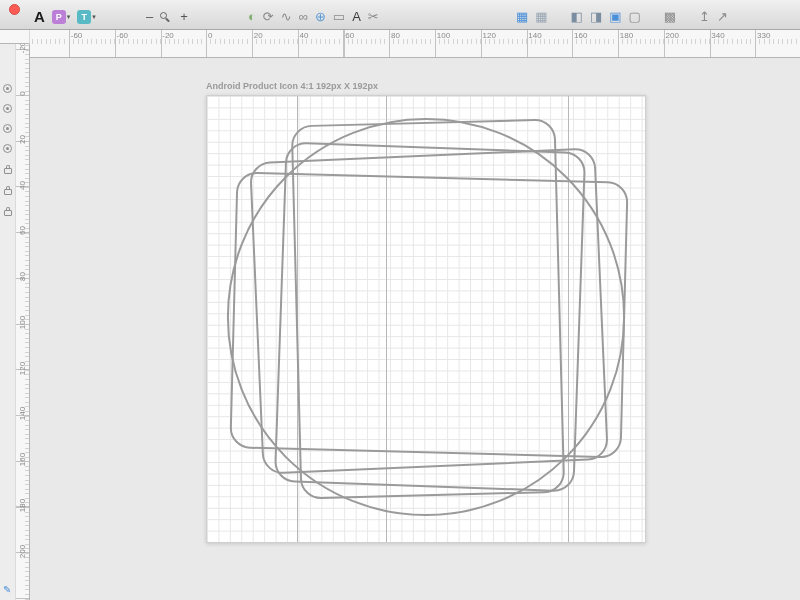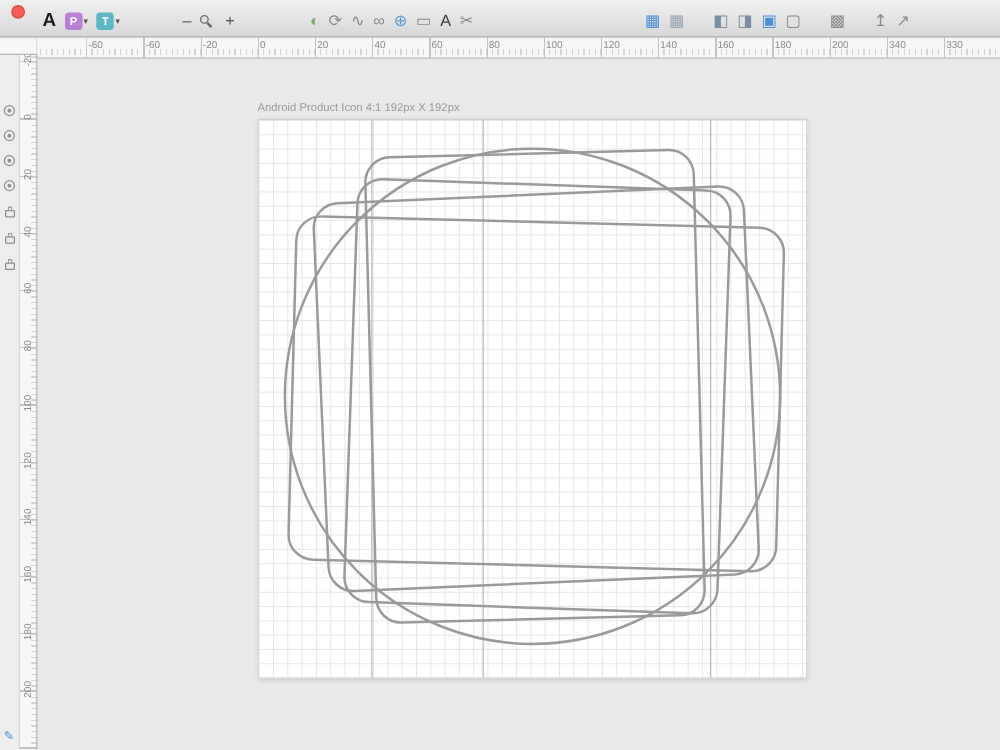--- a/index.html
+++ b/index.html
@@ -25,21 +25,21 @@
   .caret{font-size:7px;color:#555;margin-left:1px;}
   .tb-btn{font-size:13px;color:#555;line-height:14px;}
   .magnifier{position:relative;width:13px;height:13px;display:inline-block;}
   .magnifier::before{content:'';position:absolute;left:0;top:1px;width:7px;height:7px;border:1.5px solid #666;border-radius:50%;box-sizing:border-box;}
   .magnifier::after{content:'';position:absolute;width:5px;height:2px;background:#666;transform:rotate(45deg);left:5px;top:8px;border-radius:1px;}
   .tb-icon{font-size:13px;line-height:16px;color:#777;}
   .tb-spacer{display:inline-block;width:9px;}
   
   .corner{position:absolute;left:0;top:30px;width:30px;height:14px;background:#f7f7f7;
     border-bottom:1px solid #b5b5b5;border-right:1px solid #d9d9d9;box-sizing:border-box;z-index:4;}
-  .h-ruler{position:absolute;left:30px;top:30px;width:770px;height:17px;background-color:#f7f7f7;
+  .h-ruler{position:absolute;left:30px;top:30px;width:770px;height:28px;background-color:#f7f7f7;
     border-bottom:1px solid #b5b5b5;box-sizing:border-box;overflow:hidden;z-index:4;
     background-image:
       repeating-linear-gradient(to right,#c2c2c2 0 1px,transparent 1px 45.75px),
       repeating-linear-gradient(to right,#d2d2d2 0 1px,transparent 1px 4.575px);
     background-position:38.75px 0,2.15px 9px;
     background-size:100% 100%,100% 5px;
     background-repeat:no-repeat;}
   .h-num{position:absolute;top:1px;font-size:8px;color:#8a8a8a;white-space:nowrap;}
   .v-ruler{position:absolute;left:16px;top:44px;width:14px;height:556px;background-color:#f7f7f7;
     border-right:1px solid #b5b5b5;box-sizing:border-box;overflow:hidden;z-index:4;
@@ -54,21 +54,21 @@
   .layer-strip{position:absolute;left:0;top:44px;width:16px;height:556px;background:#ededed;
     border-right:1px solid #dadada;box-sizing:border-box;display:flex;flex-direction:column;align-items:center;
     padding-top:40px;gap:11px;z-index:4;}
   .eye{width:9px;height:9px;border:1px solid #8f8f8f;border-radius:50%;position:relative;box-sizing:border-box;flex:none;}
   .eye::after{content:'';position:absolute;left:2px;top:2px;width:3px;height:3px;border-radius:50%;background:#8f8f8f;}
   .lock{width:8px;height:6px;border:1px solid #8f8f8f;border-radius:1px;position:relative;box-sizing:border-box;flex:none;margin-top:4px;}
   .lock::before{content:'';position:absolute;left:1px;top:-4px;width:4px;height:4px;border:1px solid #8f8f8f;border-bottom:none;
     border-radius:2px 2px 0 0;box-sizing:border-box;}
   .pencil{position:absolute;bottom:5px;left:3px;font-size:10px;color:#4a90d9;}
   
-  .canvas{position:absolute;left:30px;top:44px;width:650px;height:556px;background:#e9e9e9;overflow:hidden;}
+  .canvas{position:absolute;left:30px;top:44px;width:650px;height:556px;background:#e9e9e9;overflow:hidden;font-weight:bold;}
   .artboard-label{position:absolute;left:176px;top:37px;font-size:9px;color:#9a9a9a;white-space:nowrap;}
   .artboard{position:absolute;left:176px;top:51px;width:440px;height:448px;background-color:#ffffff;
     border:1px solid #cfcfcf;box-sizing:border-box;box-shadow:0 1px 4px rgba(0,0,0,0.15);
     background-image:
       linear-gradient(to right,#e6e6e6 1px,transparent 1px),
       linear-gradient(to bottom,#e6e6e6 1px,transparent 1px);
     background-size:11.44px 11.44px;}
   .guide{position:absolute;top:0;bottom:0;width:1px;background:#b8b8b8;}
   svg.shapes{position:absolute;left:0;top:0;width:100%;height:100%;}
 </style>

